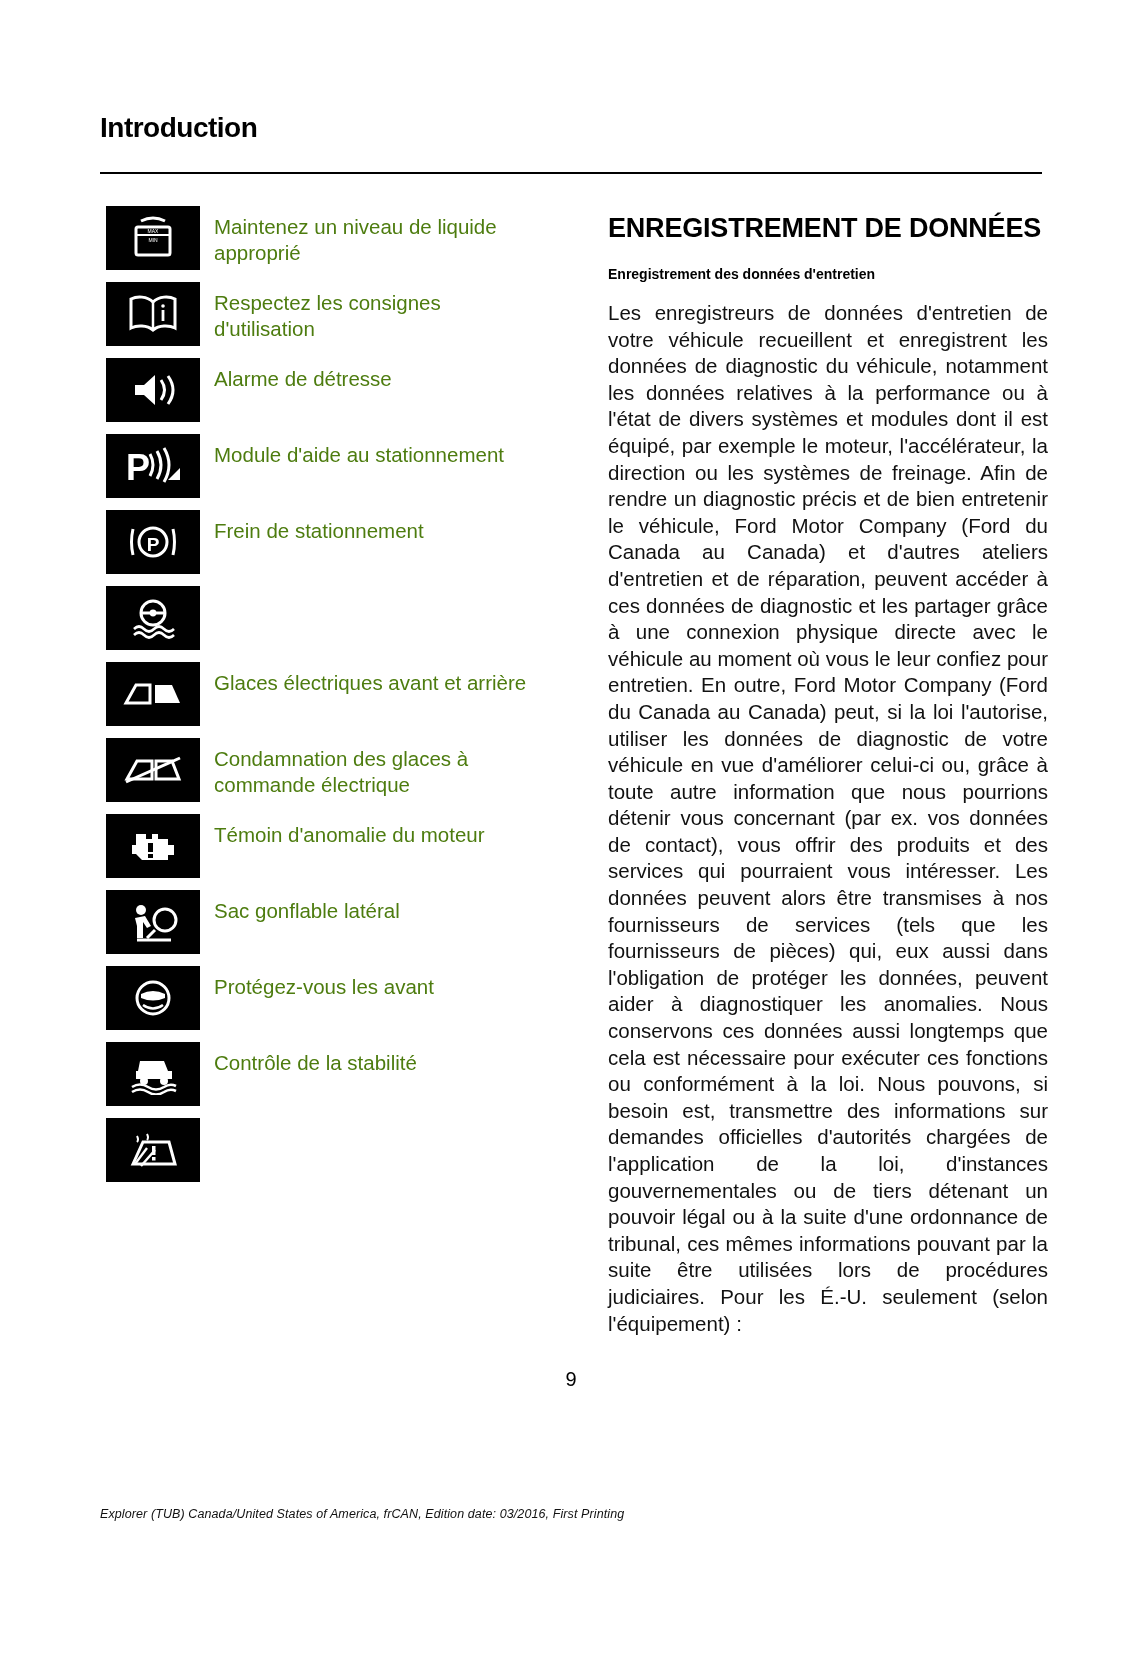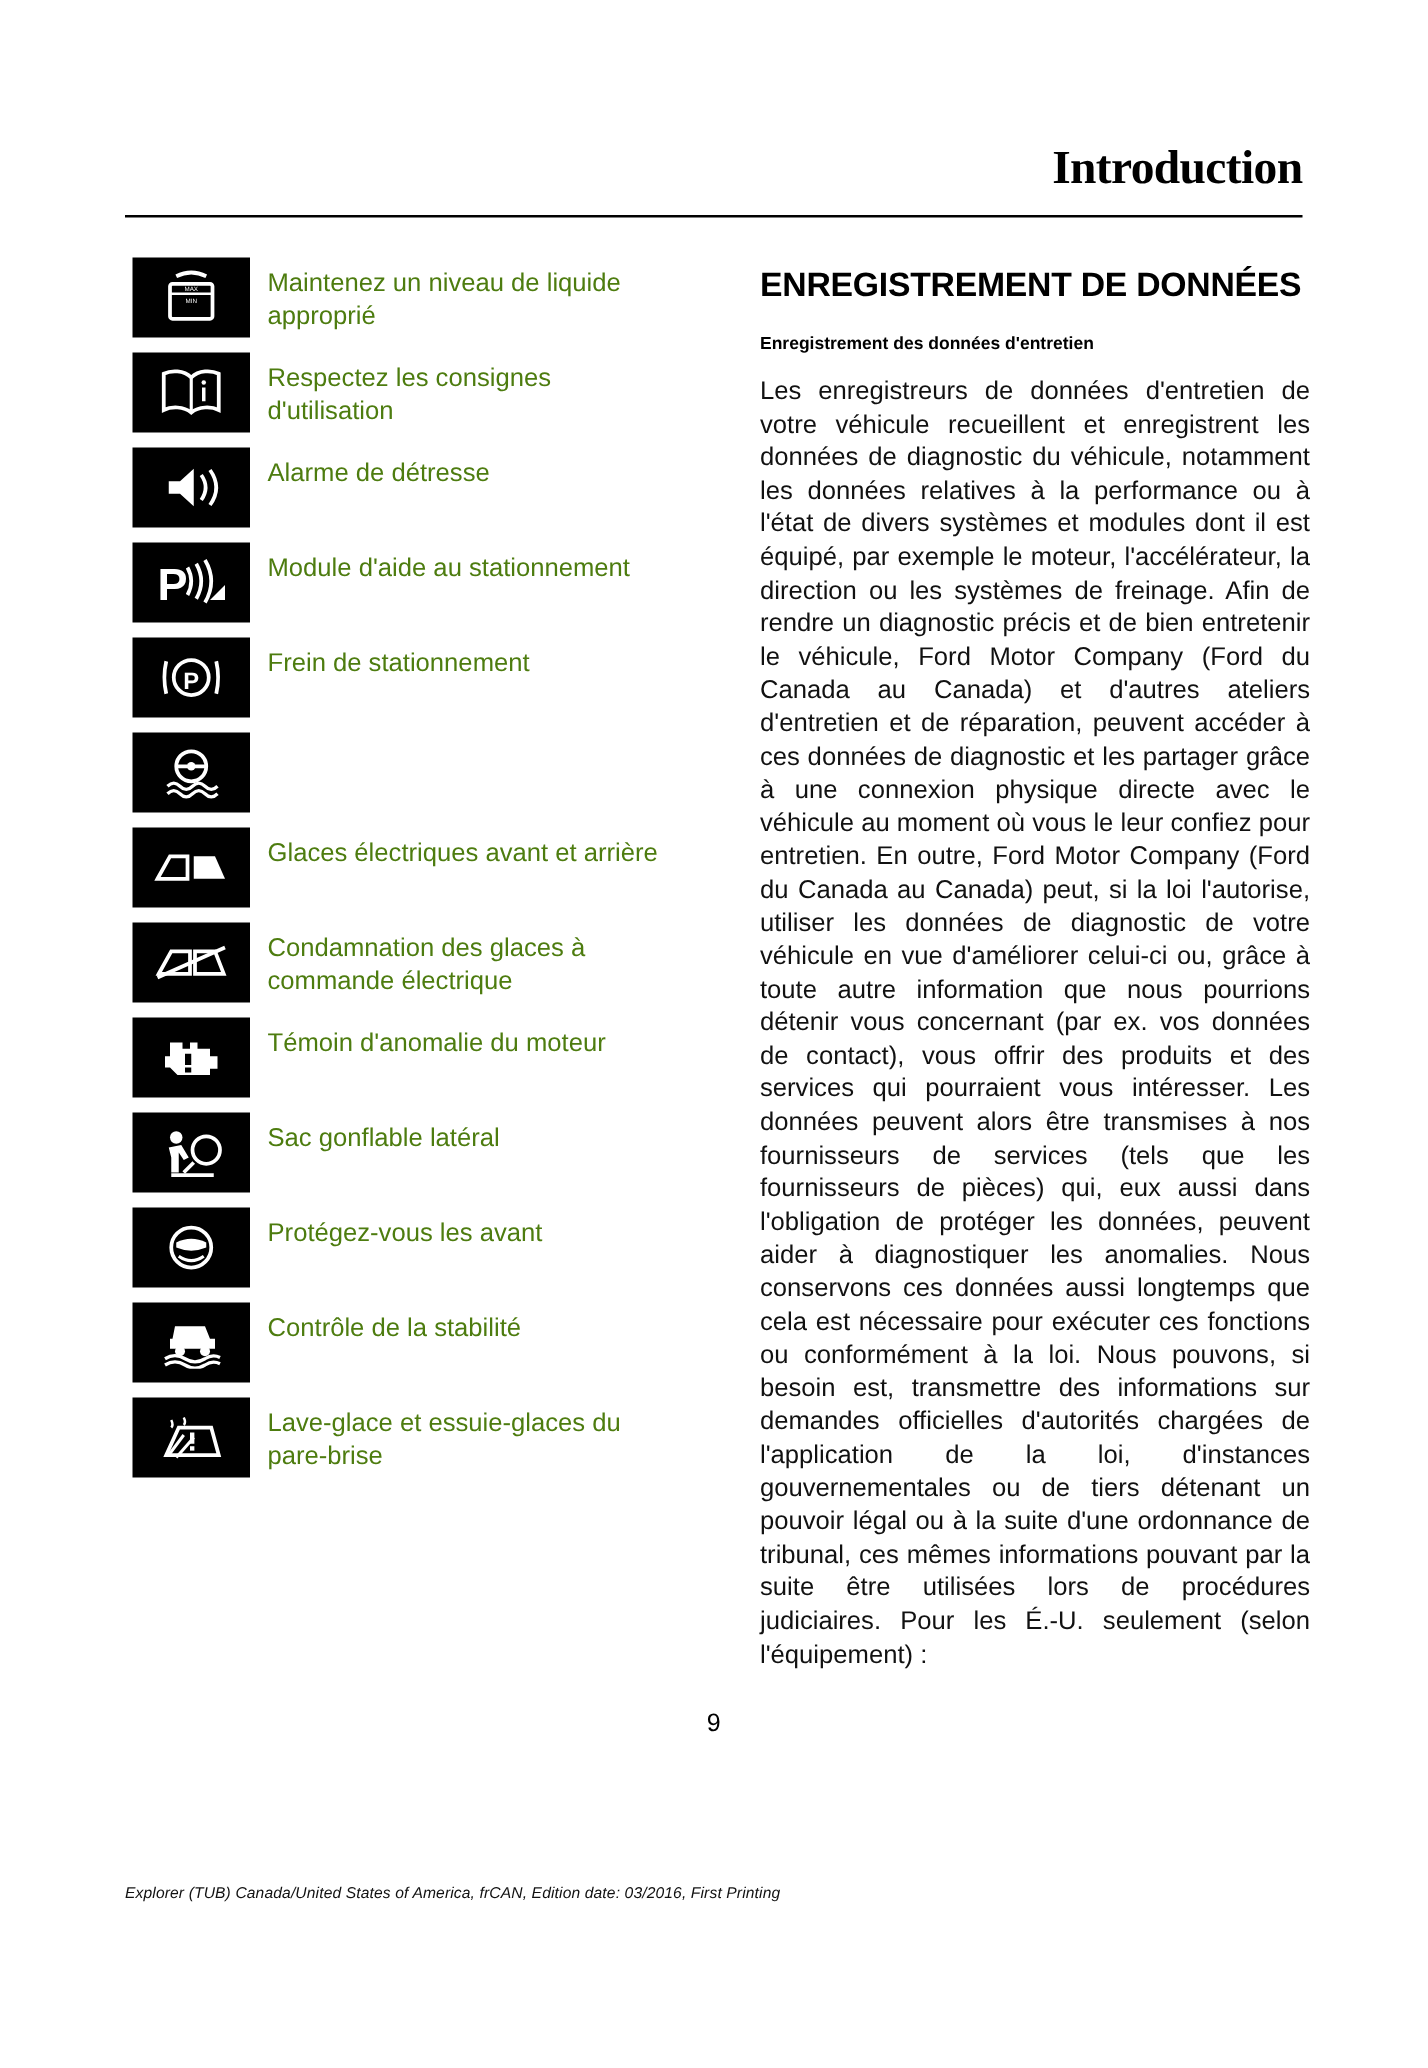--- a/index.html
+++ b/index.html
@@ -19,25 +19,24 @@
     position: absolute;
     left: 0; top: 0;
     width: 1142px;
     height: 1654px;
   }
   .title {
     position: absolute;
     left: 100px;
     top: 112px;
     width: 942px;
-    text-align: right;
-    font-size: 38px;
+    text-align: left;
+    font-size: 28px;
     font-weight: bold;
     letter-spacing: -0.5px;
-    font-family: Liberation Serif, serif;
   }
   .title-rule {
     position: absolute;
     left: 100px;
     top: 172px;
     width: 942px;
     height: 2px;
     background: #000;
   }
 
@@ -279,21 +278,20 @@
         <svg width="56" height="44" viewBox="0 0 56 44">
           <path d="M8 36 L18 14 L44 14 L50 36 Z" fill="none" stroke="#fff" stroke-width="3"></path>
           <rect x="27" y="18" width="3.5" height="9" fill="#fff"></rect>
           <rect x="27" y="29" width="3.5" height="3.5" fill="#fff"></rect>
           <path d="M10 36 L22 20" stroke="#fff" stroke-width="2.4"></path>
           <path d="M16 38 L30 22" stroke="#fff" stroke-width="2.4"></path>
           <path d="M12 8 q2 4 0 6" stroke="#fff" stroke-width="2" fill="none"></path>
           <path d="M22 6 q2 4 0 6" stroke="#fff" stroke-width="2" fill="none"></path>
         </svg>
       </div>
-      <div class="sym-label">Lave-glace et essuie-glaces du pare-brise</div>
     </div>
 
   </div>
 
   <div class="right">
     <h1 class="h1">ENREGISTREMENT DE DONNÉES</h1>
     <h2 class="h2">Enregistrement des données d'entretien</h2>
     <p class="body-text">Les enregistreurs de données d'entretien de votre véhicule recueillent et enregistrent les données de diagnostic du véhicule, notamment les données relatives à la performance ou à l'état de divers systèmes et modules dont il est équipé, par exemple le moteur, l'accélérateur, la direction ou les systèmes de freinage. Afin de rendre un diagnostic précis et de bien entretenir le véhicule, Ford Motor Company (Ford du Canada au Canada) et d'autres ateliers d'entretien et de réparation, peuvent accéder à ces données de diagnostic et les partager grâce à une connexion physique directe avec le véhicule au moment où vous le leur confiez pour entretien. En outre, Ford Motor Company (Ford du Canada au Canada) peut, si la loi l'autorise, utiliser les données de diagnostic de votre véhicule en vue d'améliorer celui-ci ou, grâce à toute autre information que nous pourrions détenir vous concernant (par ex. vos données de contact), vous offrir des produits et des services qui pourraient vous intéresser. Les données peuvent alors être transmises à nos fournisseurs de services (tels que les fournisseurs de pièces) qui, eux aussi dans l'obligation de protéger les données, peuvent aider à diagnostiquer les anomalies. Nous conservons ces données aussi longtemps que cela est nécessaire pour exécuter ces fonctions ou conformément à la loi. Nous pouvons, si besoin est, transmettre des informations sur demandes officielles d'autorités chargées de l'application de la loi, d'instances gouvernementales ou de tiers détenant un pouvoir légal ou à la suite d'une ordonnance de tribunal, ces mêmes informations pouvant par la suite être utilisées lors de procédures judiciaires. Pour les É.-U. seulement (selon l'équipement) :</p>
   </div>
 

